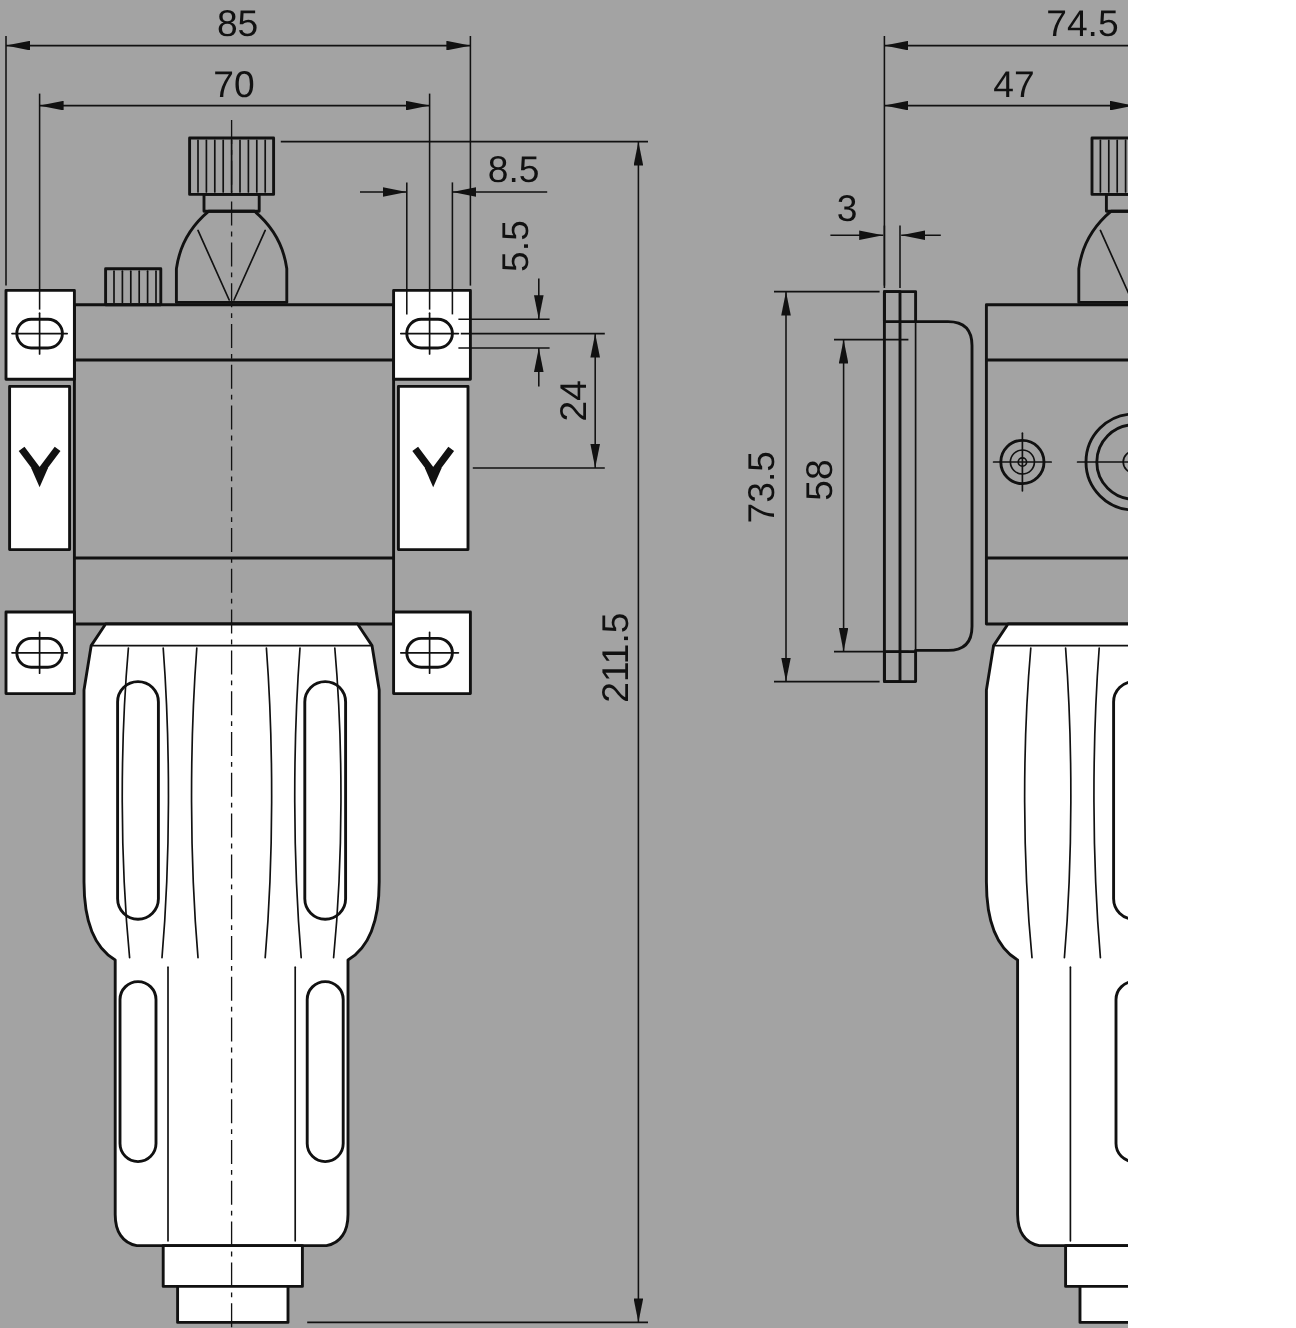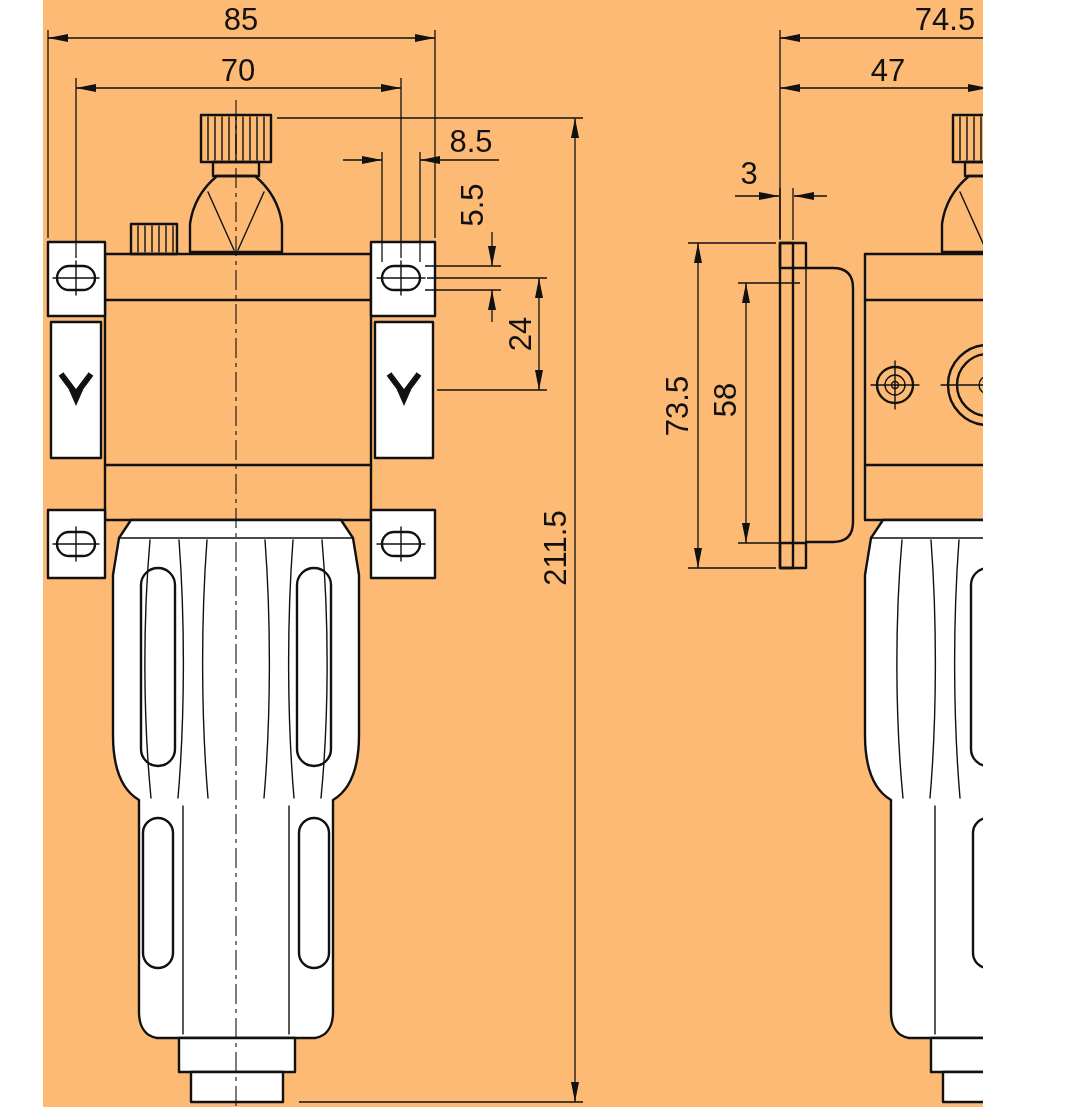--- a/index.html
+++ b/index.html
@@ -1,16 +1,16 @@
 <!DOCTYPE html>
 <html><head>
 <meta charset="utf-8">
 <style>
   html,body { margin:0; padding:0; background:#ffffff; }
-  .sheet { position:relative; width:940px; height:1107px; background:#fdba74; overflow:hidden;margin-left:43px; }
+  .sheet { position:relative; width:940px; height:1107px; background:#a3a3a3; overflow:hidden; }
   svg { position:absolute; left:0; top:0; }
   
   .ol   { stroke:#111; stroke-width:2.4; fill:none; stroke-linejoin:round; stroke-linecap:round; }
   .olf  { stroke:#111; stroke-width:2.4; fill:#ffffff; stroke-linejoin:round; }
   .thin { stroke:#111; stroke-width:1.4; fill:none; stroke-linecap:round; }
   .dim  { stroke:#111; stroke-width:1.3; fill:none; }
   .dline{ stroke:#111; stroke-width:1.3; fill:none; marker-start:url(#arr); marker-end:url(#arr); }
   .aline{ stroke:#111; stroke-width:1.3; fill:none; marker-end:url(#arr); }
   .cl   { stroke:#111; stroke-width:1.1; fill:none; stroke-dasharray:20 5 4 5; }
   .glyph{ stroke:#111; stroke-width:6; fill:none; stroke-linejoin:round; }

